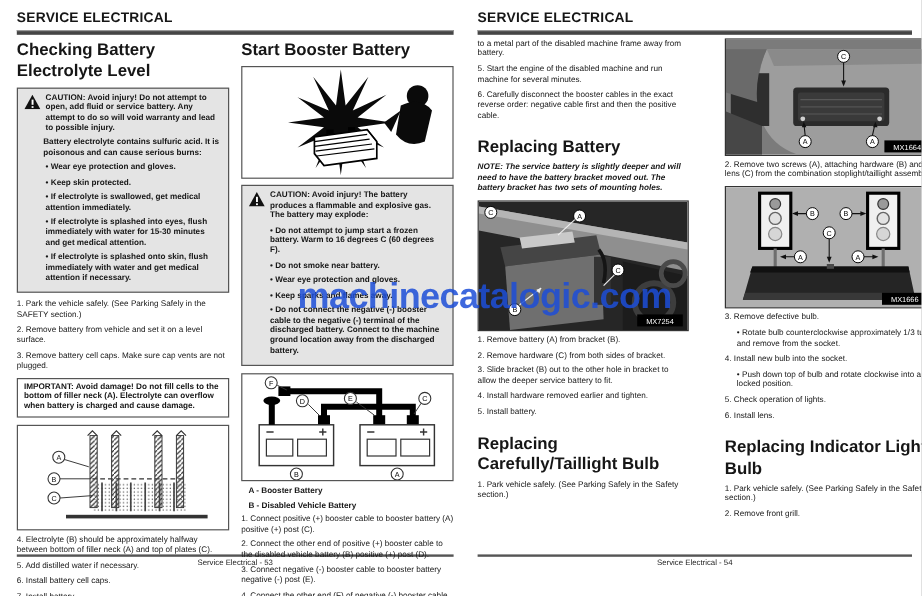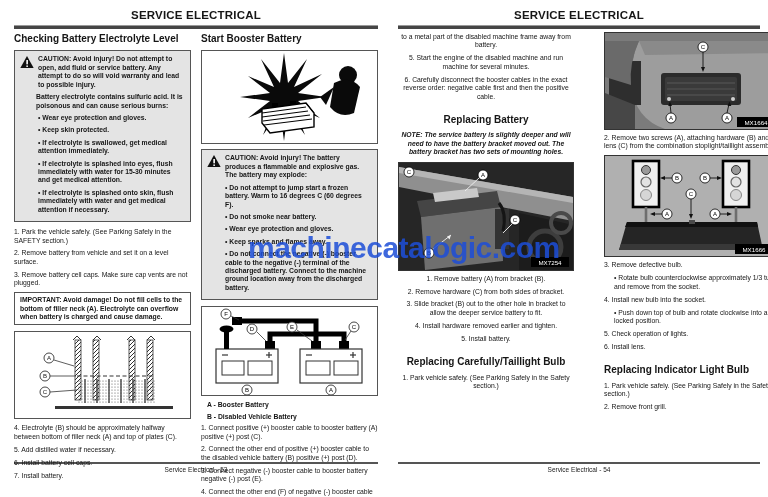--- a/index.html
+++ b/index.html
@@ -1,27 +1,27 @@
 <!DOCTYPE html>
 <html><head>
 <meta charset="utf-8">
 <style>
   html,body{margin:0;padding:0;background:#c8c8c8;}
   .sheet{position:relative;width:768px;height:497px;background:#ffffff;overflow:hidden;
          font-family:"Liberation Sans",sans-serif;color:#161616;}
-  .page-header{position:absolute;top:9px;text-align:center;font-size:11.5px;font-weight:bold;letter-spacing:.2px;}
+  .page-header{position:absolute;top:9px;text-align:left;font-size:11.5px;font-weight:bold;letter-spacing:.2px;}
   .hdr-rule{position:absolute;top:25px;height:2.5px;background:#454545;border-top:1px solid #999;}
   .ftr-rule{position:absolute;top:462px;height:1.5px;background:#555;}
   .page-footer{position:absolute;top:466px;text-align:center;font-size:6.5px;color:#222;}
   .col{position:absolute;top:33px;font-size:6.8px;line-height:1.24;}
   #col1{left:14px;width:177px;}
   #col2{left:201px;width:177px;}
-  #col3{left:398px;width:176px;text-align:center;}
+  #col3{left:398px;width:176px;}
   #col4{left:604px;width:176px;top:30px;}
-  h3{font-size:10px;margin:0 0 5px 0;font-weight:bold;}
+  h3{font-size:14px;margin:0 0 5px 0;font-weight:bold;}
   h3.spaced{margin-top:13px;}
   p{margin:0 0 4.5px 0;}
   .caution{background:#e4e4e4;border:1px solid #555;padding:4px 6px 3px 5px;margin:1px 0 6px 0;font-weight:bold;}
   .caution .w-icon{float:left;margin:1px 4px 1px 0;}
   .caution p{margin:0 0 4px 0;padding-left:16px;}
   .caution p.bullet{padding-left:18px;}
   .caution p:first-of-type{padding-left:0;margin-left:18px;}
   .bullet::before{content:"•  ";}
   .sub-bullet{padding-left:10px;}
   .sub-bullet::before{content:"•  ";}

